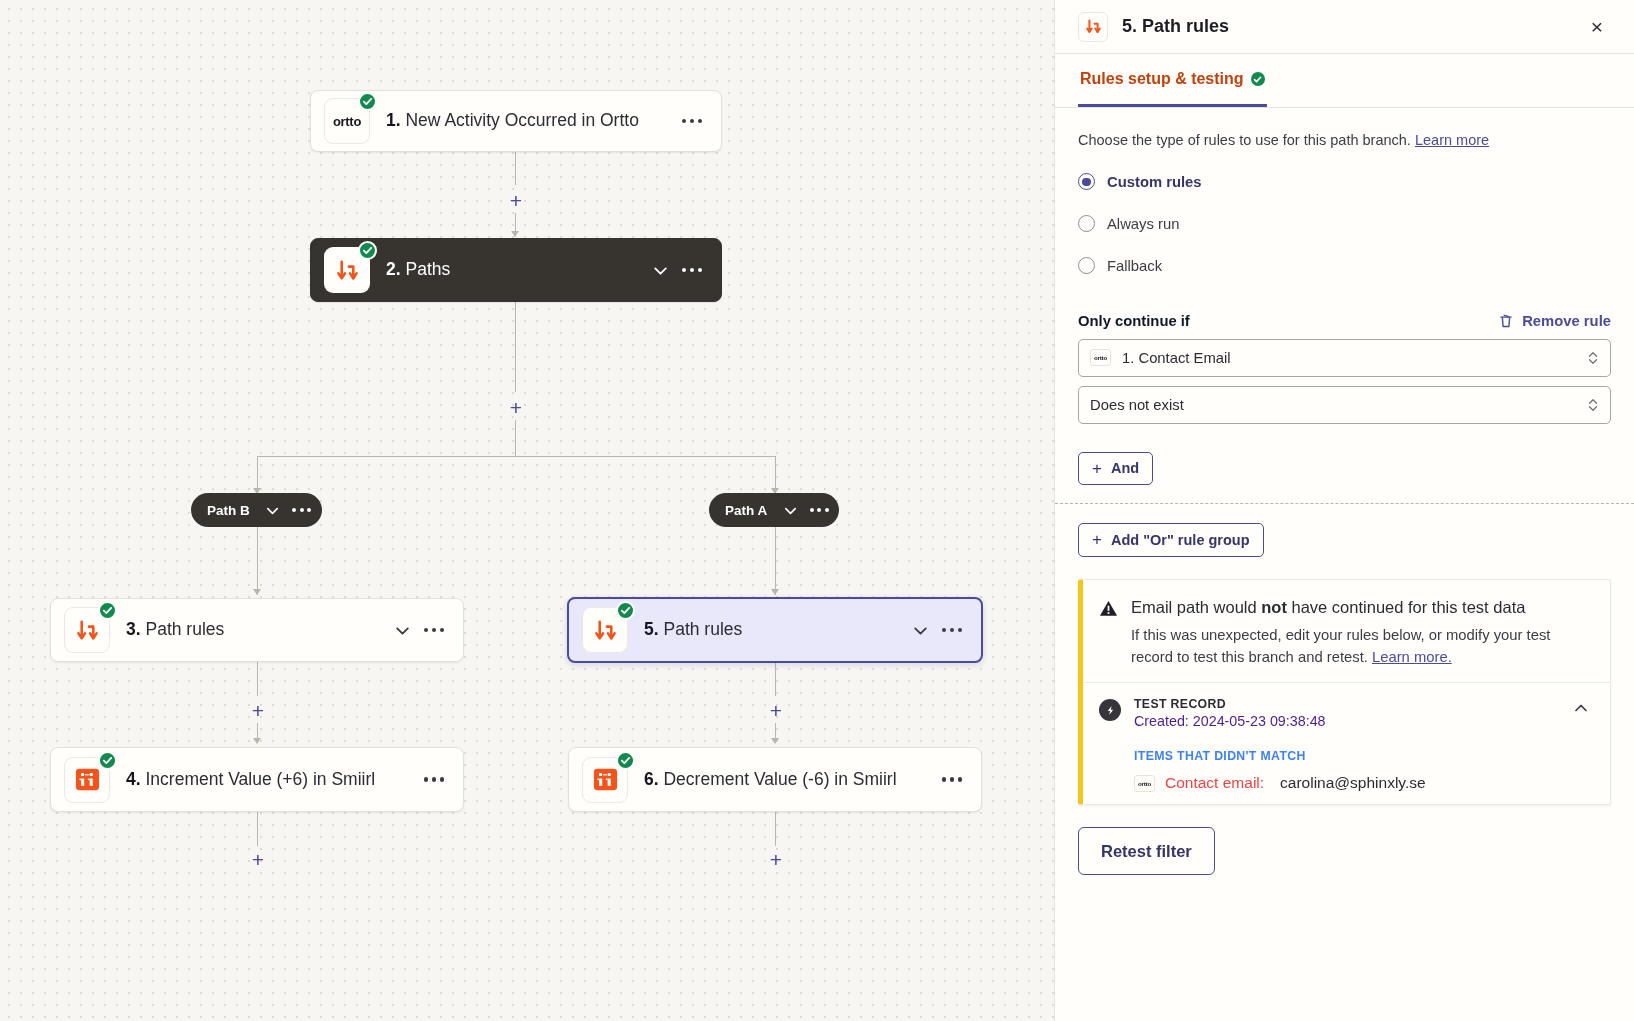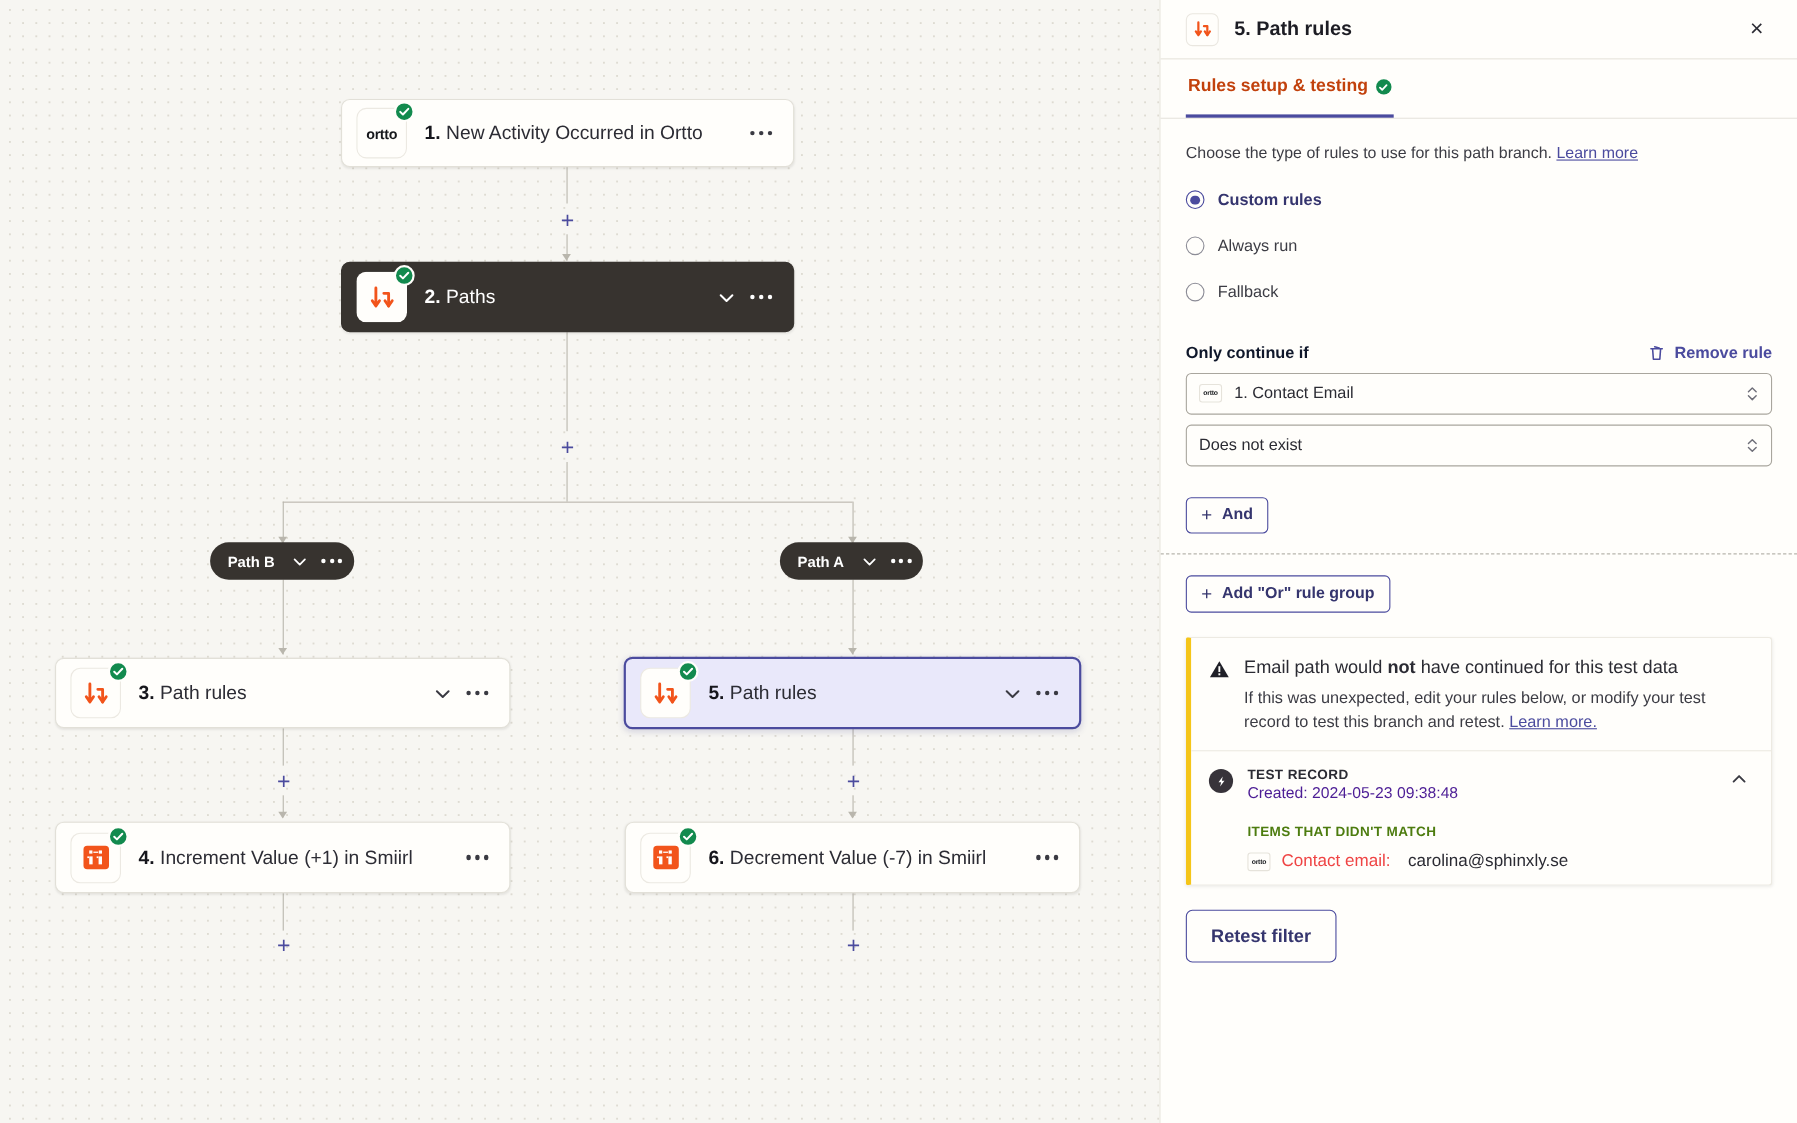--- a/index.html
+++ b/index.html
@@ -216,21 +216,21 @@
     display: flex; align-items: center; justify-content: center; flex: 0 0 auto; margin-top: 2px;
   }
   .bolt svg { width: 11px; height: 11px; }
   .rec-meta { flex: 1 1 auto; }
   .rec-label { font-size: 12.3px; font-weight: 700; color: #2b2b33; letter-spacing: .35px; }
   .rec-created { font-size: 14.3px; color: #4c1d95; margin-top: 2px; }
   .collapse-chev { width: 22px; height: 22px; display: flex; align-items: center; justify-content: center; cursor: pointer; flex: 0 0 auto; }
   .collapse-chev svg { width: 16px; height: 16px; }
 
   .nomatch-label {
-    font-size: 12.3px; font-weight: 700; color: #4d7c0f; letter-spacing: .35px;
+    font-size: 12.3px; font-weight: 700; color: #3b82f6; letter-spacing: .35px;
     margin-top: 20px; margin-left: 35px;
   }
   .nomatch-row { display: flex; align-items: center; gap: 10px; margin-top: 11px; margin-left: 35px; }
   .nomatch-row .mini-logo {
     width: 21px; height: 17px; border: 1px solid #e6e3db; border-radius: 3px;
     display: flex; align-items: center; justify-content: center; background: #fffefb; flex: 0 0 auto;
   }
   .nomatch-row .mini-logo span { font-size: 6.2px; font-weight: 700; color: #16181c; letter-spacing: -.2px; }
   .nomatch-key { font-size: 15.5px; color: #ef4444; }
   .nomatch-val { font-size: 15.5px; color: #2b2b33; margin-left: 6px; }
@@ -450,21 +450,21 @@
           </svg>
         </div>
         <div class="check-badge">
           <svg viewBox="0 0 12 12">
               <path d="M2 6.2 L4.7 8.8 L10 3.2" fill="none" stroke="#fff" stroke-width="2" stroke-linecap="round" stroke-linejoin="round"></path>
             </svg>
         </div>
       </div>
       <div class="node-title">
         <b>4.</b>
-        <span>Increment Value (+1) in Smiirl</span>
+        <span>Increment Value (+6) in Smiirl</span>
       </div>
       <div class="node-ctrl">
         <div class="dots">
             <i></i>
             <i></i>
             <i></i>
           </div>
       </div>
     </div>
 
@@ -483,21 +483,21 @@
           </svg>
         </div>
         <div class="check-badge">
           <svg viewBox="0 0 12 12">
               <path d="M2 6.2 L4.7 8.8 L10 3.2" fill="none" stroke="#fff" stroke-width="2" stroke-linecap="round" stroke-linejoin="round"></path>
             </svg>
         </div>
       </div>
       <div class="node-title">
         <b>6.</b>
-        <span>Decrement Value (-7) in Smiirl</span>
+        <span>Decrement Value (-6) in Smiirl</span>
       </div>
       <div class="node-ctrl">
         <div class="dots">
             <i></i>
             <i></i>
             <i></i>
           </div>
       </div>
     </div>
 

